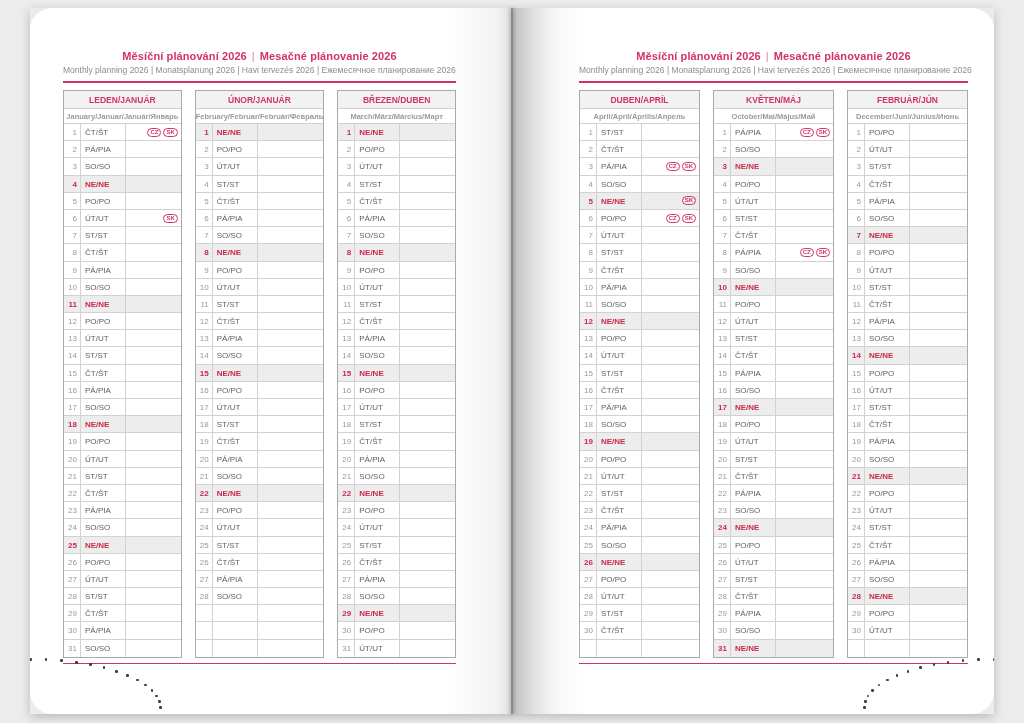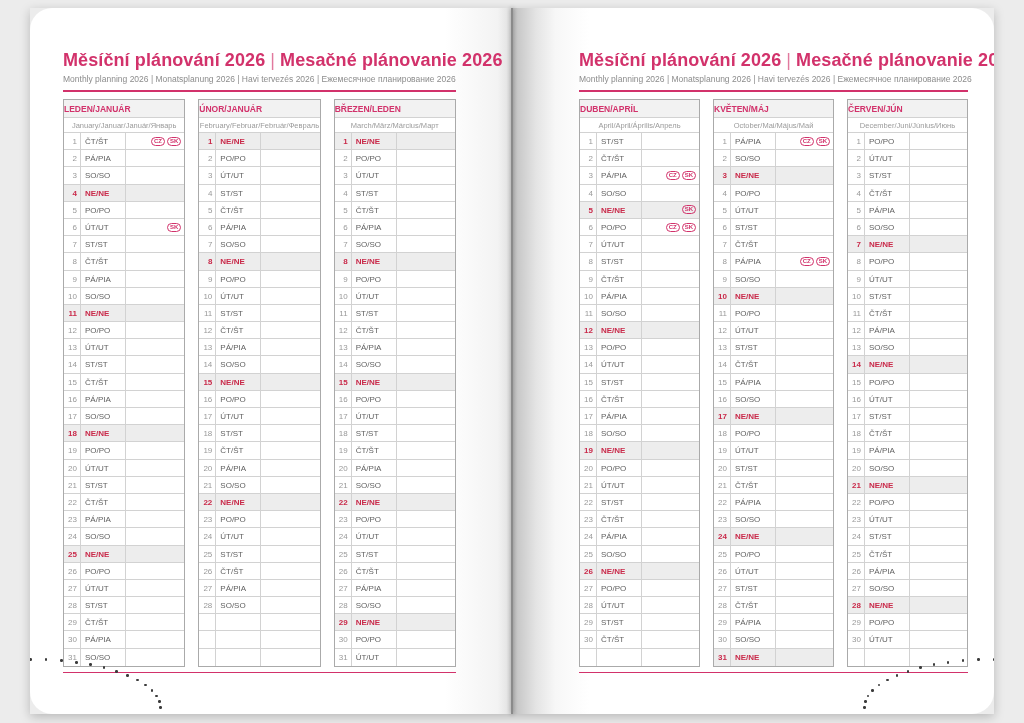--- a/index.html
+++ b/index.html
@@ -40,43 +40,43 @@
     border-radius:0 22px 22px 0;
     background:linear-gradient(to right,#bfbfbf 0%,#e4e4e4 5%,#f7f7f7 9%,#ffffff 16%);
     padding:0 26px 0 67px;
   }
   .spine{
     position:absolute;left:481px;top:0;width:2px;height:706px;
     background:#8a8a8a;box-shadow:0 0 4px rgba(0,0,0,.45);z-index:5;
   }
   .page-title{
     margin-top:42px;text-align:center;
-    font-size:18px;font-weight:bold;color:var(--accent);
+    font-size:11px;font-weight:bold;color:var(--accent);
     letter-spacing:.1px;white-space:nowrap;
   }
   .page-title .sep{font-weight:normal;color:var(--accent);opacity:.65;padding:0 5px;}
   .page-subtitle{
     margin-top:3px;text-align:left;font-size:8.5px;color:var(--subtitle-gray);
     white-space:nowrap;
   }
   .rule-top{height:2px;background:var(--accent);margin-top:6px;}
   .rule-bottom{height:1.5px;background:var(--accent);margin-top:5px;}
   .months{display:flex;gap:13px;margin-top:7px;}
   .month{
     flex:1;border:1px solid var(--border-outer);background:#fff;
   }
   .m-head{
-    height:18px;line-height:18px;
+    height:18px;line-height:18px;text-align:center;
     background:var(--head-bg);color:var(--accent);
     font-size:8.5px;font-weight:bold;border-bottom:1px solid var(--border-inner);
     white-space:nowrap;
   }
   .m-langs{
     height:15px;line-height:15px;text-align:center;color:var(--langs-gray);
-    font-size:7.5px;border-bottom:1px solid var(--border-inner);white-space:nowrap;
+    font-size:7.5px;border-bottom:1px solid var(--border-inner);white-space:nowrap;font-weight:bold;
   }
   .m-row{
     display:flex;height:17.2px;border-bottom:1px solid var(--border-inner);
     align-items:center;background:#fff;
   }
   .m-row:last-child{border-bottom:none;align-items:flex-end;}
   .c-num{
     width:17px;text-align:right;padding-right:3px;font-size:8px;color:var(--num-gray);
     border-right:1px solid var(--border-inner);height:100%;line-height:17.2px;
   }
@@ -430,21 +430,21 @@
             <span class="c-dow"></span>
             <span class="c-note"></span>
           </div>
           <div class="m-row">
             <span class="c-num"></span>
             <span class="c-dow"></span>
             <span class="c-note"></span>
           </div>
         </div>
         <div class="month">
-          <div class="m-head">BŘEZEN/LEDEN</div>
+          <div class="m-head">BŘEZEN/DUBEN</div>
           <div class="m-langs">March/März/Március/Март</div>
           <div class="m-row sun">
             <span class="c-num">1</span>
             <span class="c-dow">NE/NE</span>
             <span class="c-note"></span>
           </div>
           <div class="m-row">
             <span class="c-num">2</span>
             <span class="c-dow">PO/PO</span>
             <span class="c-note"></span>
@@ -946,21 +946,21 @@
             <span class="c-dow">SO/SO</span>
             <span class="c-note"></span>
           </div>
           <div class="m-row sun">
             <span class="c-num">31</span>
             <span class="c-dow">NE/NE</span>
             <span class="c-note"></span>
           </div>
         </div>
         <div class="month">
-          <div class="m-head">ČERVEN/JÚN</div>
+          <div class="m-head">FEBRUÁR/JÚN</div>
           <div class="m-langs">December/Juni/Június/Июнь</div>
           <div class="m-row">
             <span class="c-num">1</span>
             <span class="c-dow">PO/PO</span>
             <span class="c-note"></span>
           </div>
           <div class="m-row">
             <span class="c-num">2</span>
             <span class="c-dow">ÚT/UT</span>
             <span class="c-note"></span>

